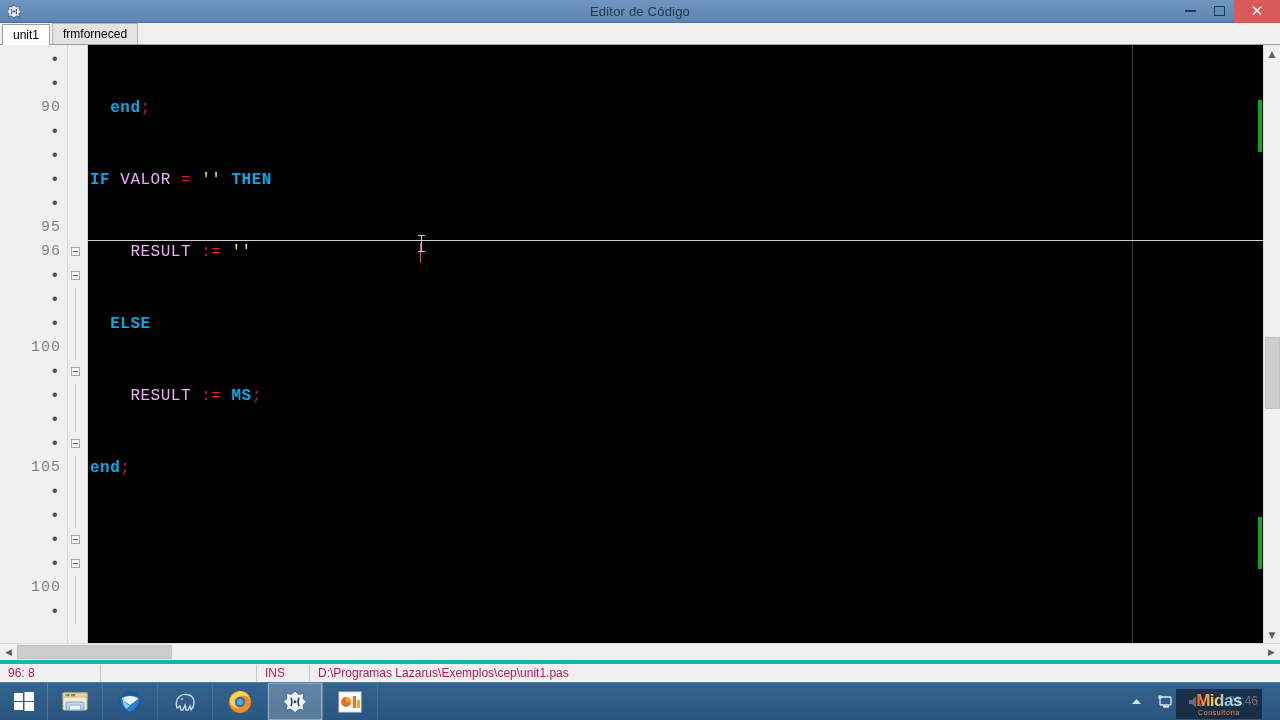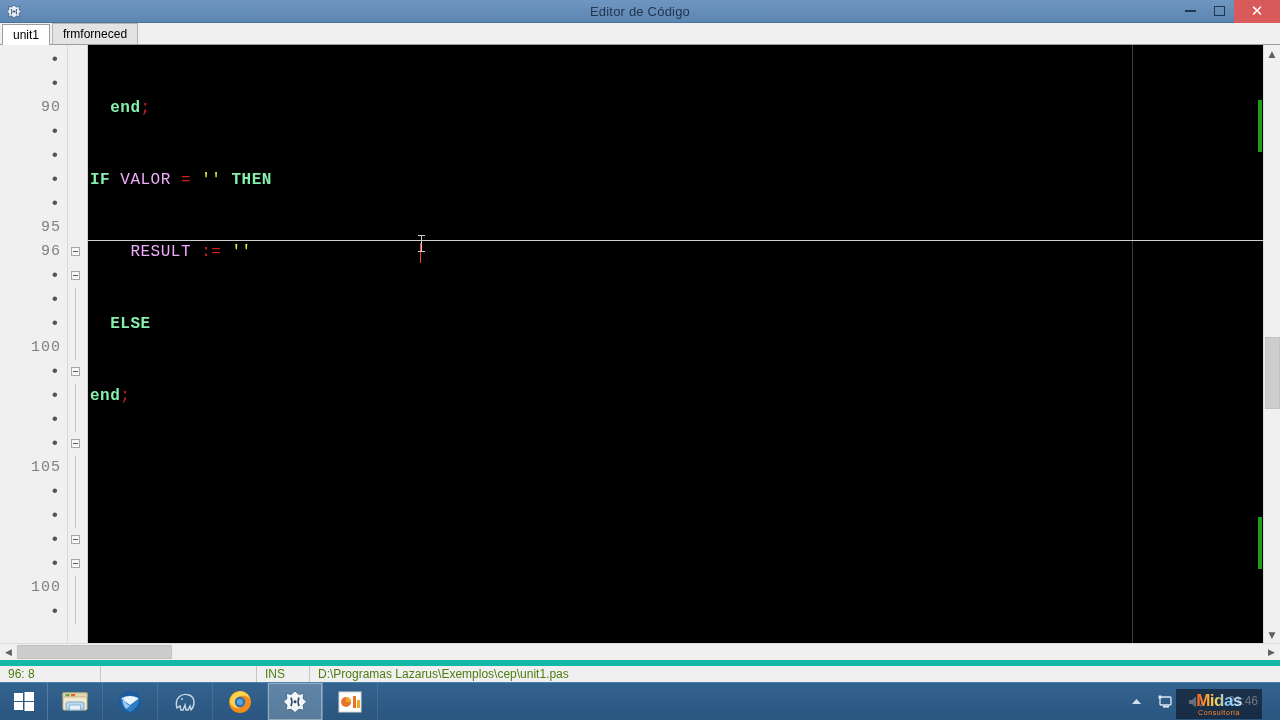--- a/index.html
+++ b/index.html
@@ -143,21 +143,21 @@
   .code {
     font-family:"Liberation Mono","DejaVu Sans Mono",monospace;
     font-size:16px; line-height:24px;
     white-space:pre;
     color:#ffffff;
     letter-spacing:.5px;
   }
   .ln { height:24px; position:relative; padding-left:2px; }
 
   
-  .kw   { color:#86efac; font-weight:bold; }
+  .kw   { color:#0ea5e9; font-weight:bold; }
   .id   { color:#f0abfc; }
   .punc { color:#cc1f1f; }
   .str  { color:#f2f23d; }
 
   
   .divider {
     position:absolute; left:0; right:0; height:1px; background:#cfcfcf;
   }
 
   
@@ -220,23 +220,23 @@
   }
   .htrack { flex:1 1 auto; height:17px; position:relative; }
   .hthumb {
     position:absolute; top:1px; height:14px; left:0; width:155px;
     background:#cdcdcd; border:1px solid #c2c2c2;
   }
 
   
   .statusbar {
     height:22px; flex:0 0 22px;
-    background:#f0f0f0; border-top:6px solid #14b8a6;
+    background:#f0f0f0; border-top:4px solid #14b8a6;
     display:flex; align-items:center;
-    font-size:12px; color:#4d7c0f;
+    font-size:12px; color:#be185d;
   }
   .sbcell { padding:0 8px; height:22px; display:flex; align-items:center; }
   .sbsep { width:1px; height:16px; background:#c8c8c8; }
 
   
   .taskbar {
     position:absolute; left:0; bottom:0; width:1280px; height:38px;
     background:linear-gradient(#33638f,#2a567f);
     display:flex; align-items:stretch;
     border-top:1px solid #4d80ac;
@@ -407,20 +407,21 @@
 
         <div class="codewrap">
           <div class="marginline" style="left:1044px;"></div>
           <div class="divider" style="top:195px;"></div>
 
           <div class="code">
             <div class="ln"><span class="kw">  end</span><span class="punc">;</span></div>
             <div class="ln"><span class="kw">IF</span> <span class="id">VALOR</span> <span class="punc">=</span> <span class="str">''</span> <span class="kw">THEN</span></div>
             <div class="ln">    <span class="id">RESULT</span> <span class="punc">:=</span> <span class="str">''</span></div>
             <div class="ln">  <span class="kw">ELSE</span></div>
+            <div class="ln">    <span class="id">RESULT</span> <span class="punc">:=</span> <span class="kw">MS</span><span class="punc">;</span></div>
             <div class="ln"><span class="kw">end</span><span class="punc">;</span></div>
             <div class="ln"> </div>
             <div class="ln"> </div>
             
             
             
             
             
             
             

